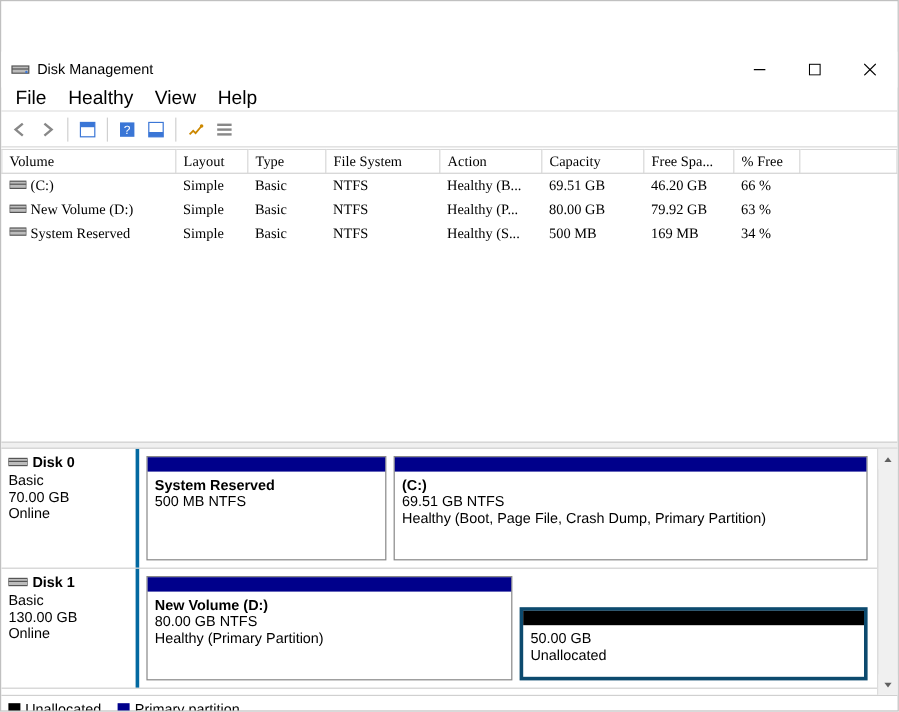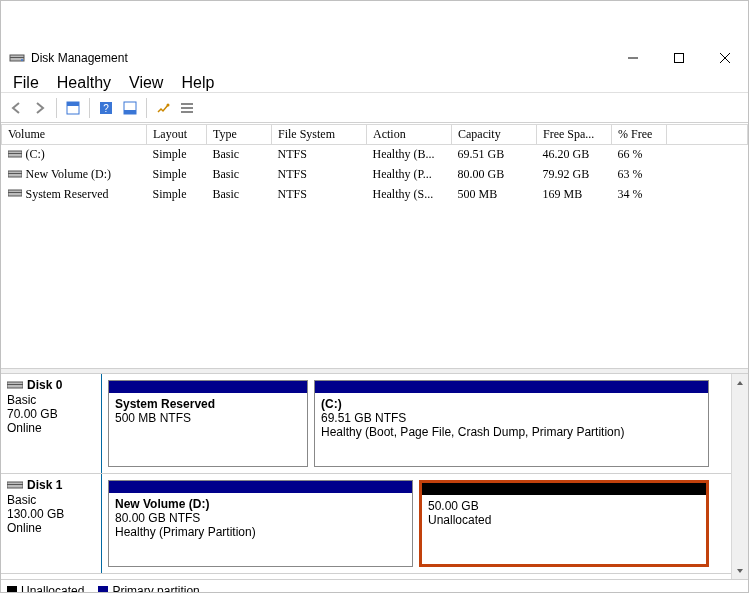--- a/index.html
+++ b/index.html
@@ -109,23 +109,23 @@
   .disk-scroll {
     flex:1;
     overflow: hidden;
   }
   .disk-row {
     display: flex;
     border-bottom: 1px solid #d0d0d0;
     height: 100px;
   }
   .disk-info {
-    width: 101px;
+    width: 115px;
     padding: 4px 6px;
-    border-right: 1px solid #0369a1;
+    border-right: 3px solid #0369a1;
     font-size: 12px;
   }
   .disk-info .disk-icon {
     display:inline-block; vertical-align:middle;
     margin-right:4px;
   }
   .disk-name { font-weight: bold; }
   .disk-parts {
     flex: 1;
     padding: 6px;
@@ -136,21 +136,21 @@
     border: 1px solid #888;
     display: flex; flex-direction: column;
     font-size: 12px;
   }
   .part .stripe { height: 12px; }
   .stripe.primary { background: #00008b; }
   .stripe.unalloc { background: #000; }
   .part .body { padding: 4px 6px; flex:1; }
   .part .pname { font-weight: bold; }
 
-  .highlight-red { border: 3px solid #c2410c; }
+  .highlight-red { border: 3px solid #0c4a6e; margin-top: 26px; }
 
   .vscroll {
     width: 17px;
     background: #f0f0f0;
     border-left: 1px solid #d8d8d8;
     position: relative;
   }
   .vscroll .arrow {
     height: 17px;
     display:flex; align-items:center; justify-content:center;

